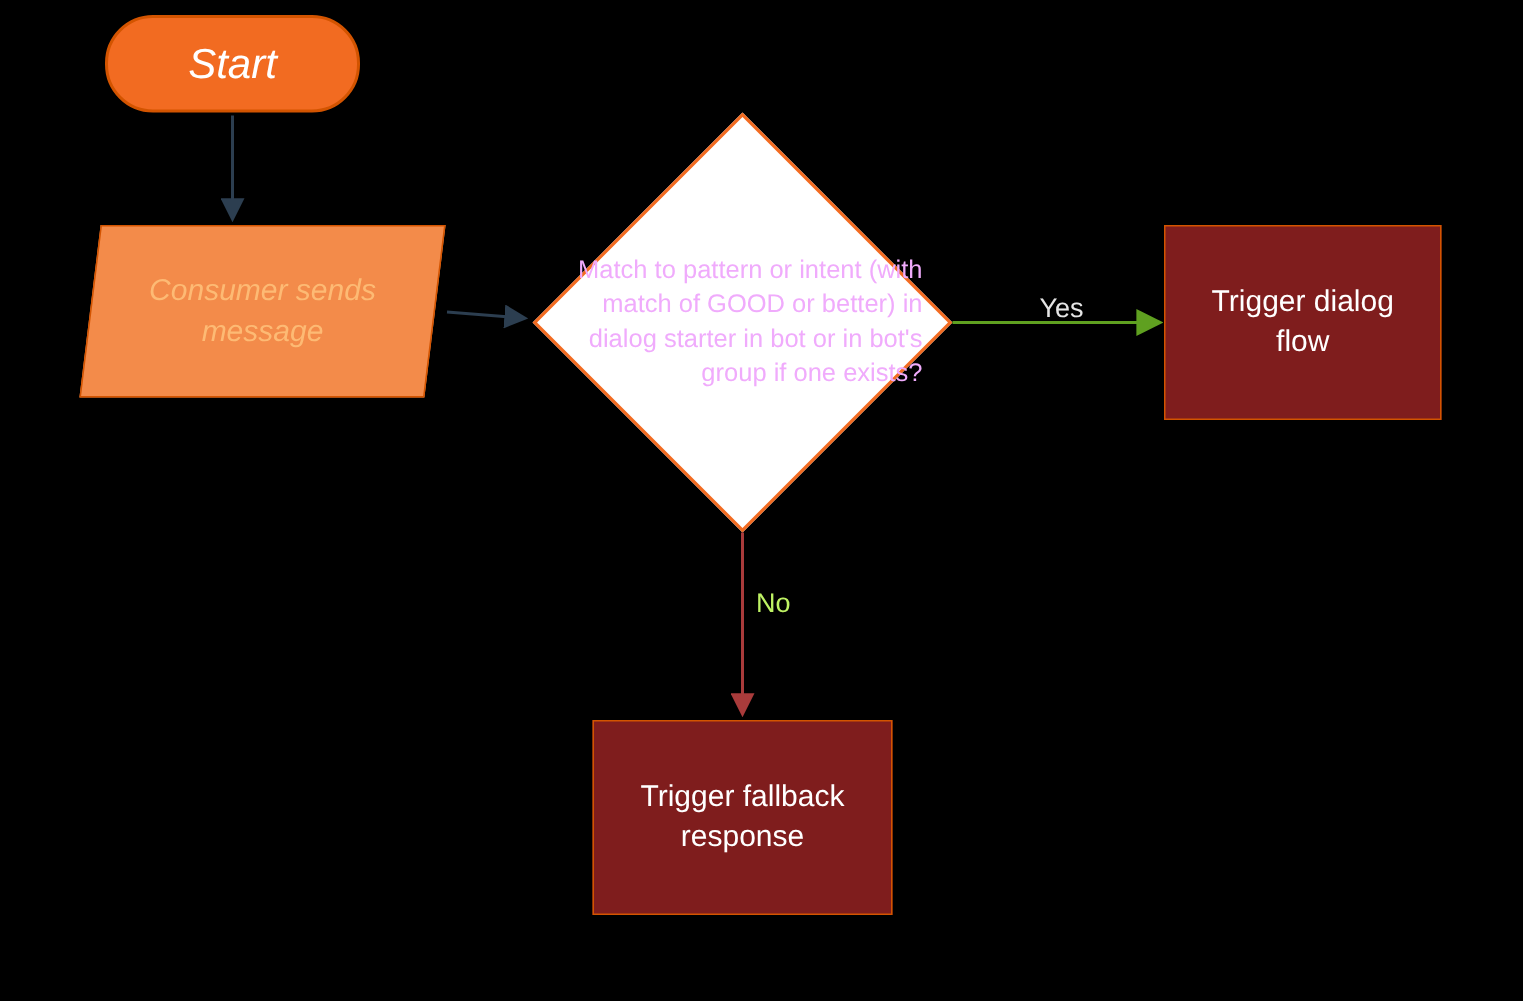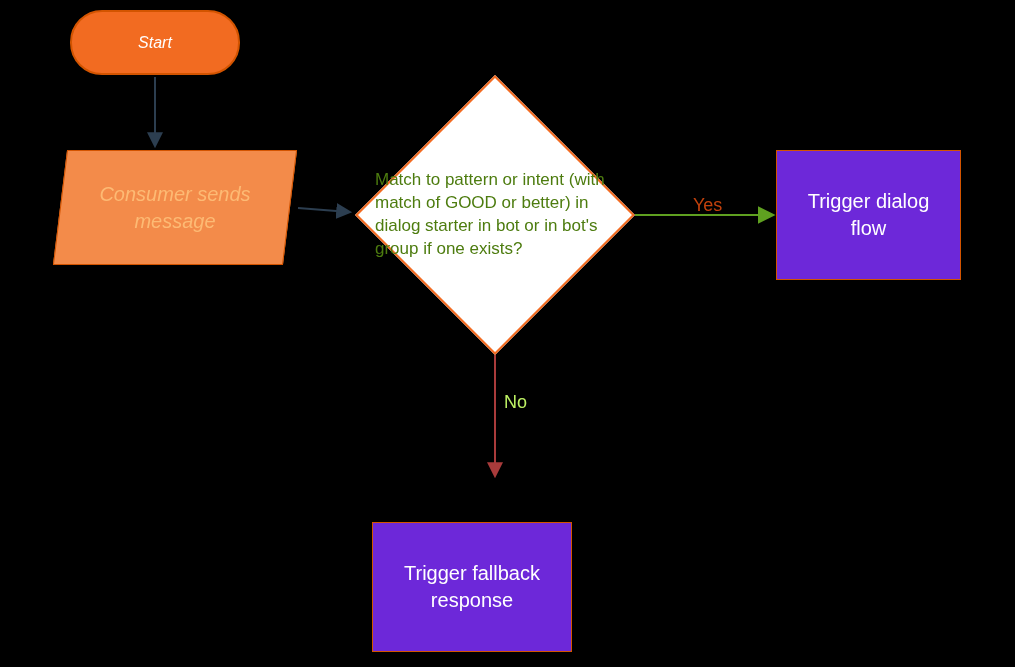--- a/index.html
+++ b/index.html
@@ -21,21 +21,21 @@
     .start {
       left: 70px;
       top: 10px;
       width: 170px;
       height: 65px;
       background: #f26b21;
       border: 2px solid #d35400;
       border-radius: 32px;
       color: #fff;
       font-style: italic;
-      font-size: 16px;
+      font-size: 28px;
     }
     
     .input-wrap {
       position: absolute;
       left: 60px;
       top: 150px;
       width: 230px;
       height: 115px;
     }
     .input-shape {
@@ -72,55 +72,54 @@
       background: #fff;
       border: 3px solid #f26b21;
       transform: rotate(45deg) scale(0.707);
     }
     .decision-text {
       position: absolute;
       inset: 0;
       display: flex;
       align-items: center;
       justify-content: center;
-      color: #4d7c0f;
+      color: #f0abfc;
       font-size: 17px;
-      text-align: left;
+      text-align: right;
       line-height: 1.35;
       padding: 0 20px;
     }
     
     .process {
-      background: #6d28d9;
+      background: #7f1d1d;
       border: 1px solid #d35400;
       color: #fff;
       font-size: 20px;
       padding: 0 14px;
       line-height: 1.35;
     }
     .dialog-flow {
       left: 776px;
       top: 150px;
       width: 185px;
       height: 130px;
     }
     .fallback {
-      left: 372px;
+      left: 395px;
       top: 480px;
       width: 200px;
       height: 130px;
-      margin-top: 42px;
     }
     
     .edge-label {
       position: absolute;
       font-size: 18px;
       font-family: Arial, sans-serif;
     }
-    .yes-label { left: 693px; top: 195px; color: #c2410c; }
+    .yes-label { left: 693px; top: 195px; color: #e5e5e5; }
     .no-label  { left: 504px; top: 392px; color: #bef264; }
     
     svg.arrows {
       position: absolute;
       inset: 0;
       width: 1015px;
       height: 667px;
       pointer-events: none;
     }
   </style>

